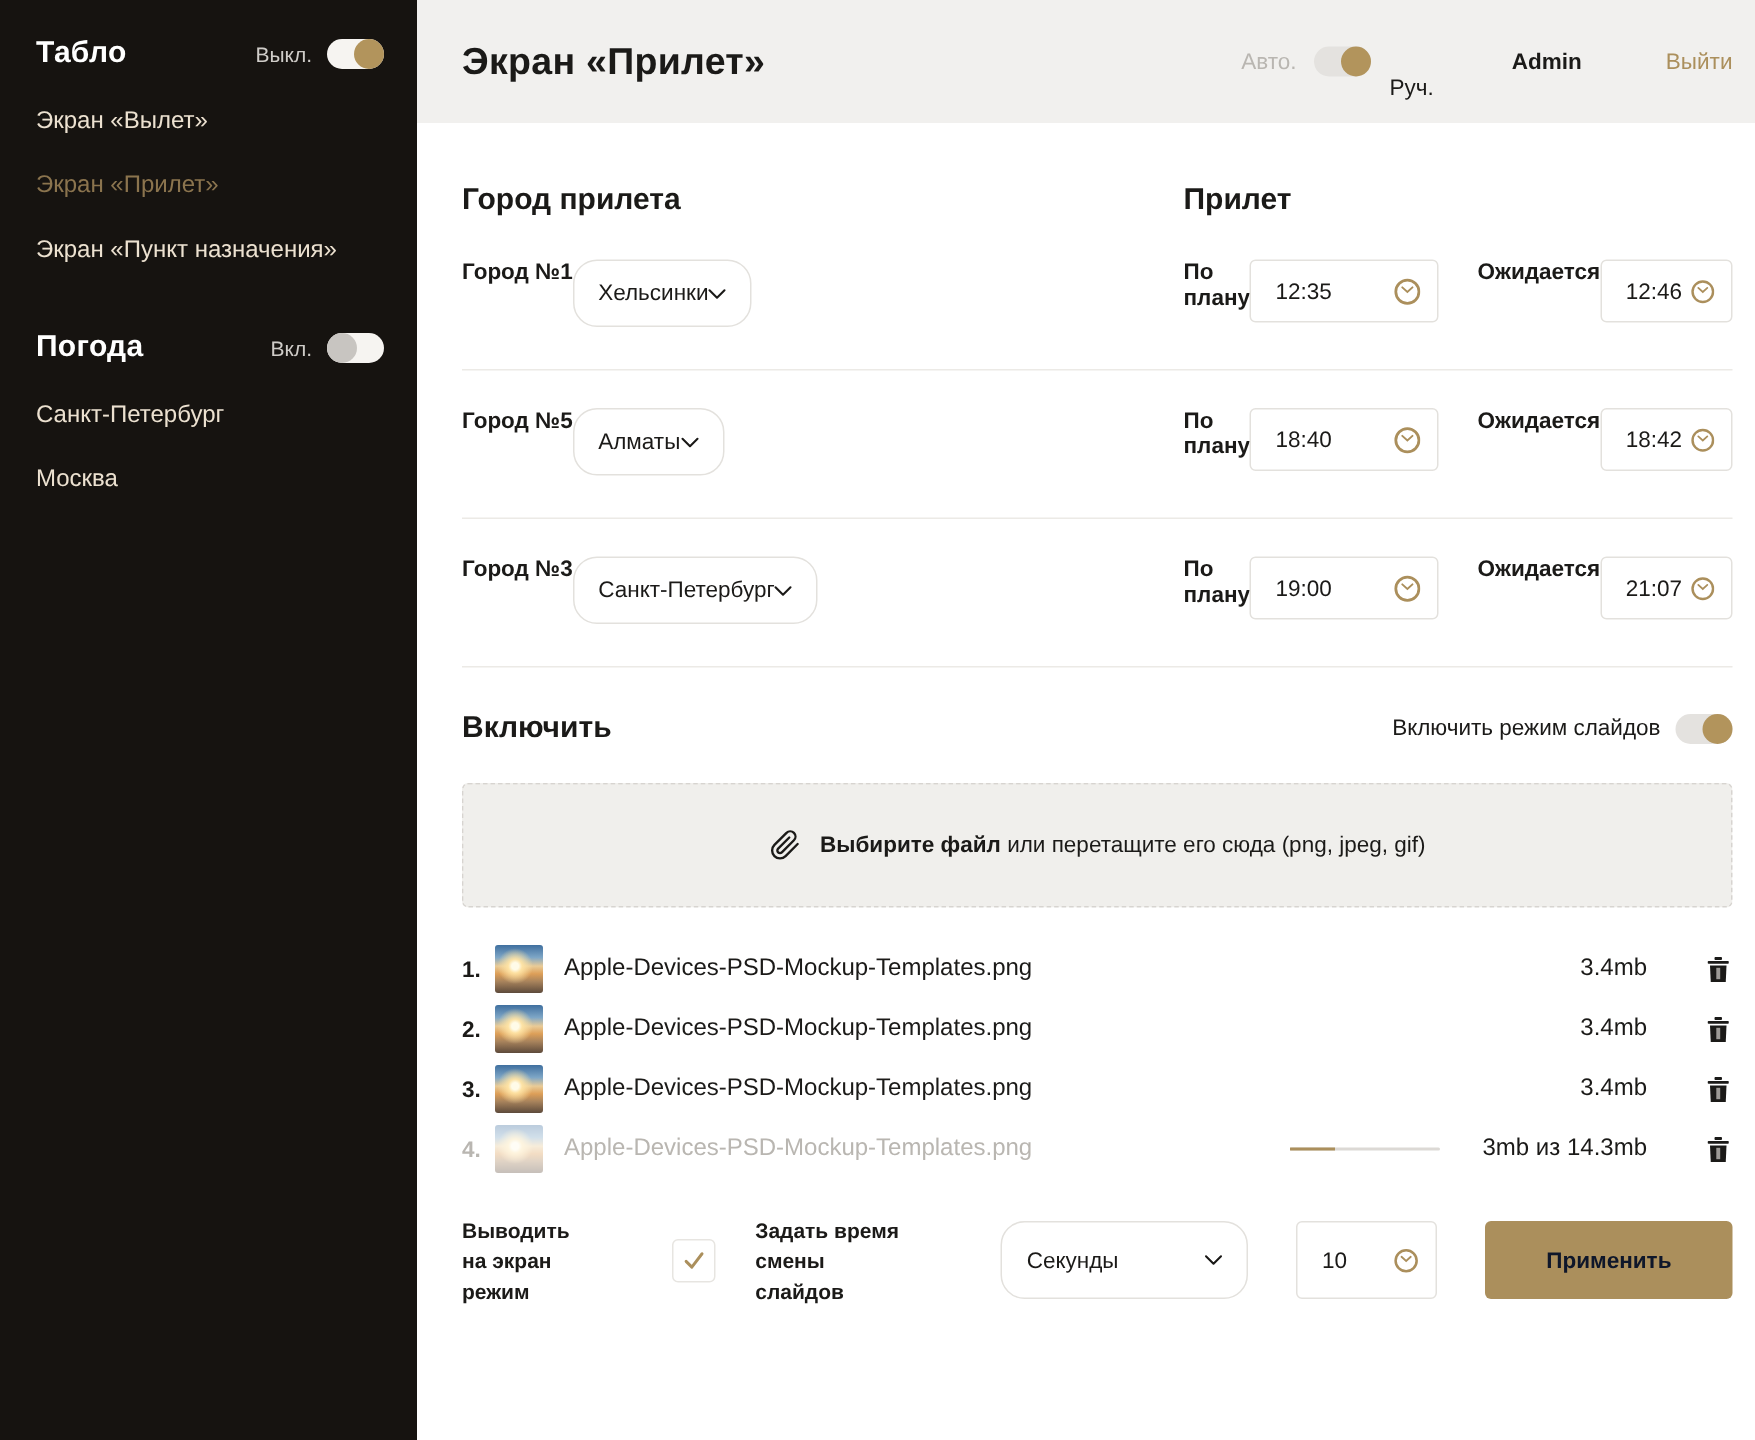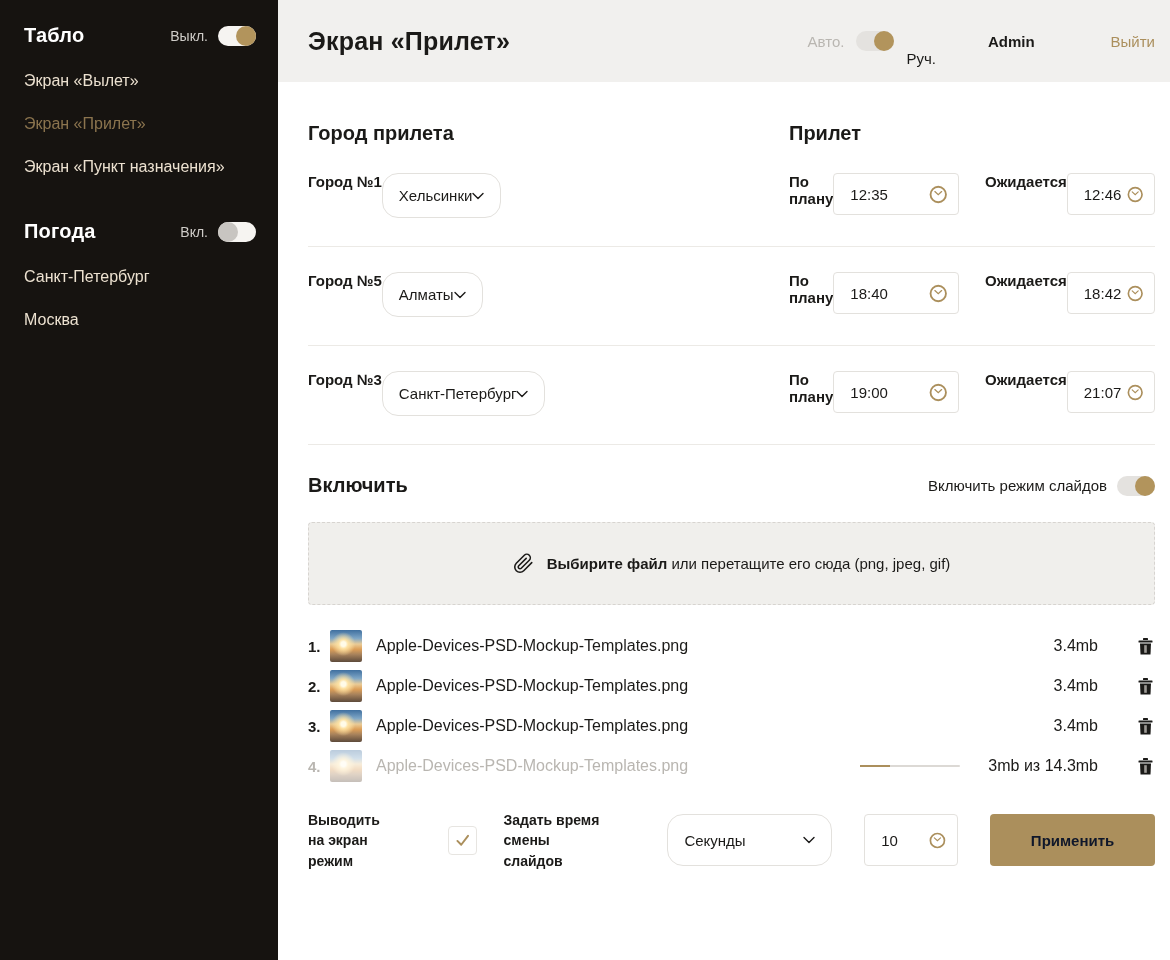--- a/index.html
+++ b/index.html
@@ -32,21 +32,21 @@
 
   
   .main { flex:1; display:flex; flex-direction:column; }
   .header { height:82px; background:#f1f0ee; display:flex; align-items:center; padding:0 15px 0 30px; flex:none; }
   .page-title { font-size:25px; font-weight:800; margin:0; letter-spacing:.2px; }
   .header-right { margin-left:auto; display:flex; align-items:center; }
   .mode-muted { color:#b9b6b1; font-size:15px; }
   .header .toggle { margin:0 12px; }
   .mode-dark { color:#1b1a18; font-size:15px;margin-top:34px; }
   .admin-name { font-size:15px; font-weight:700; margin-left:52px; cursor:pointer; }
-  .logout-link { font-size:15px; color:#ab8f5c; margin-left:76px; cursor:pointer; }
+  .logout-link { font-size:15px; color:#ab8f5c; margin-left:56px; cursor:pointer; }
 
   .content { padding:40px 15px 0 30px; }
 
   
   .cols-head { display:flex; margin-bottom:28px; }
   .section-title { font-size:20px; font-weight:800; margin:0; }
   .right-head { margin-left:auto; width:366px; }
 
   .arrival-row { display:flex; padding-bottom:26px; border-bottom:1px solid #eceae6; margin-bottom:25px; }
   .field { display:flex; flex-direction:row; }

